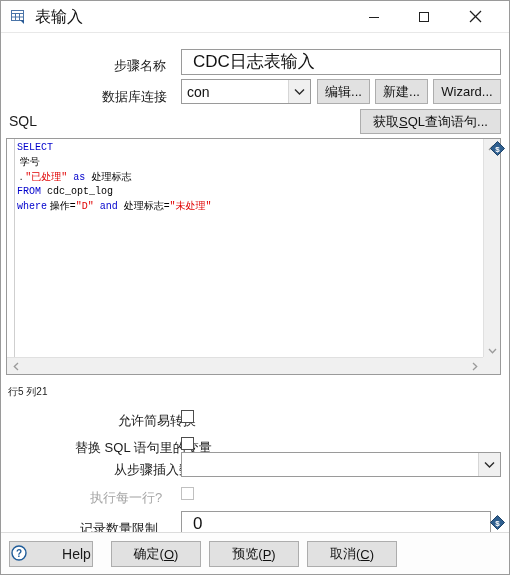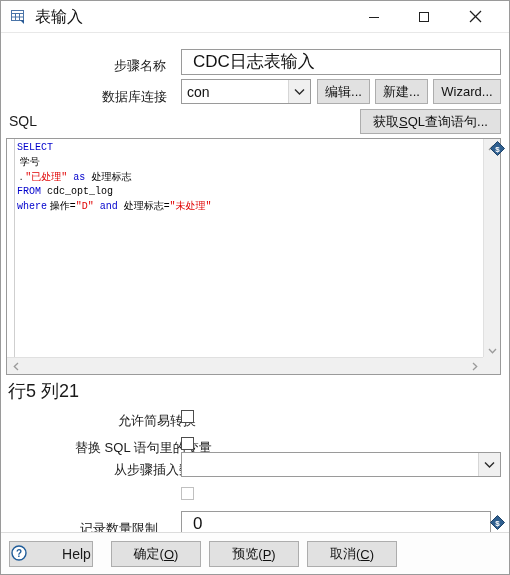--- a/index.html
+++ b/index.html
@@ -282,38 +282,39 @@
     </div>
   </div>
 
   <span class="vardiamond" style="left:489px; top:140px;">
     <svg width="15" height="15" viewBox="0 0 15 15">
       <path d="M7.5 0.5 L14.5 7.5 L7.5 14.5 L0.5 7.5 Z" fill="#2f5f8f" stroke="#1d4268" stroke-width="1"></path>
       <text x="7.5" y="10.6" font-size="8" fill="#ffffff" text-anchor="middle" font-family="Liberation Sans, sans-serif" font-weight="bold">$</text>
     </svg>
   </span>
 
-  <div class="lbl" style="left:7px; top:382px; font-size:18px;">行5 列21</div>
+  <div class="lbl" style="left:7px; top:382px; font-size:10px;">行5 列21</div>
 
   <div class="lbl" style="left:117px; top:411px;">允许简易转换</div>
   <div class="cbox" style="left:180px; top:409px;"></div>
 
   <div class="lbl" style="left:74px; top:438px;">替换 SQL 语句里的变量</div>
   <div class="cbox" style="left:180px; top:436px;"></div>
 
   <div class="lbl" style="left:113px; top:460px;">从步骤插入数据</div>
   <div class="combo" id="insert-step-combo" style="left:180px; top:451px; width:320px; height:25px;">
     <span class="cval"></span>
     <span class="carrow">
       <svg width="11" height="8" viewBox="0 0 11 8">
           <path d="M1 1.5 L5.5 6 L10 1.5" fill="none" stroke="#2b2b2b" stroke-width="1.4"></path>
         </svg>
     </span>
   </div>
 
+  <div class="lbl dim" style="left:89px; top:488px;">执行每一行?</div>
   <div class="cbox dim" style="left:180px; top:486px;"></div>
 
   <div class="lbl" style="left:79px; top:519px;">记录数量限制</div>
   <div class="tbox" id="limit-input" style="left:180px; top:510px; width:310px; height:25px;">0</div>
   <span class="vardiamond" style="left:489px; top:514px;">
     <svg width="15" height="15" viewBox="0 0 15 15">
       <path d="M7.5 0.5 L14.5 7.5 L7.5 14.5 L0.5 7.5 Z" fill="#2f5f8f" stroke="#1d4268" stroke-width="1"></path>
       <text x="7.5" y="10.6" font-size="8" fill="#ffffff" text-anchor="middle" font-family="Liberation Sans, sans-serif" font-weight="bold">$</text>
     </svg>
   </span>

